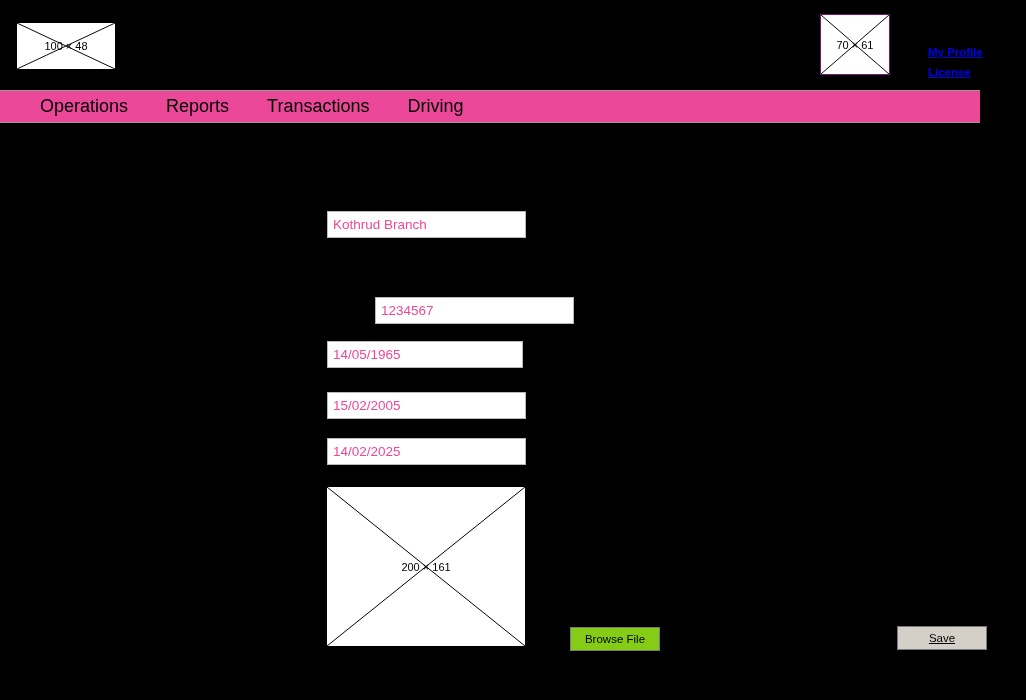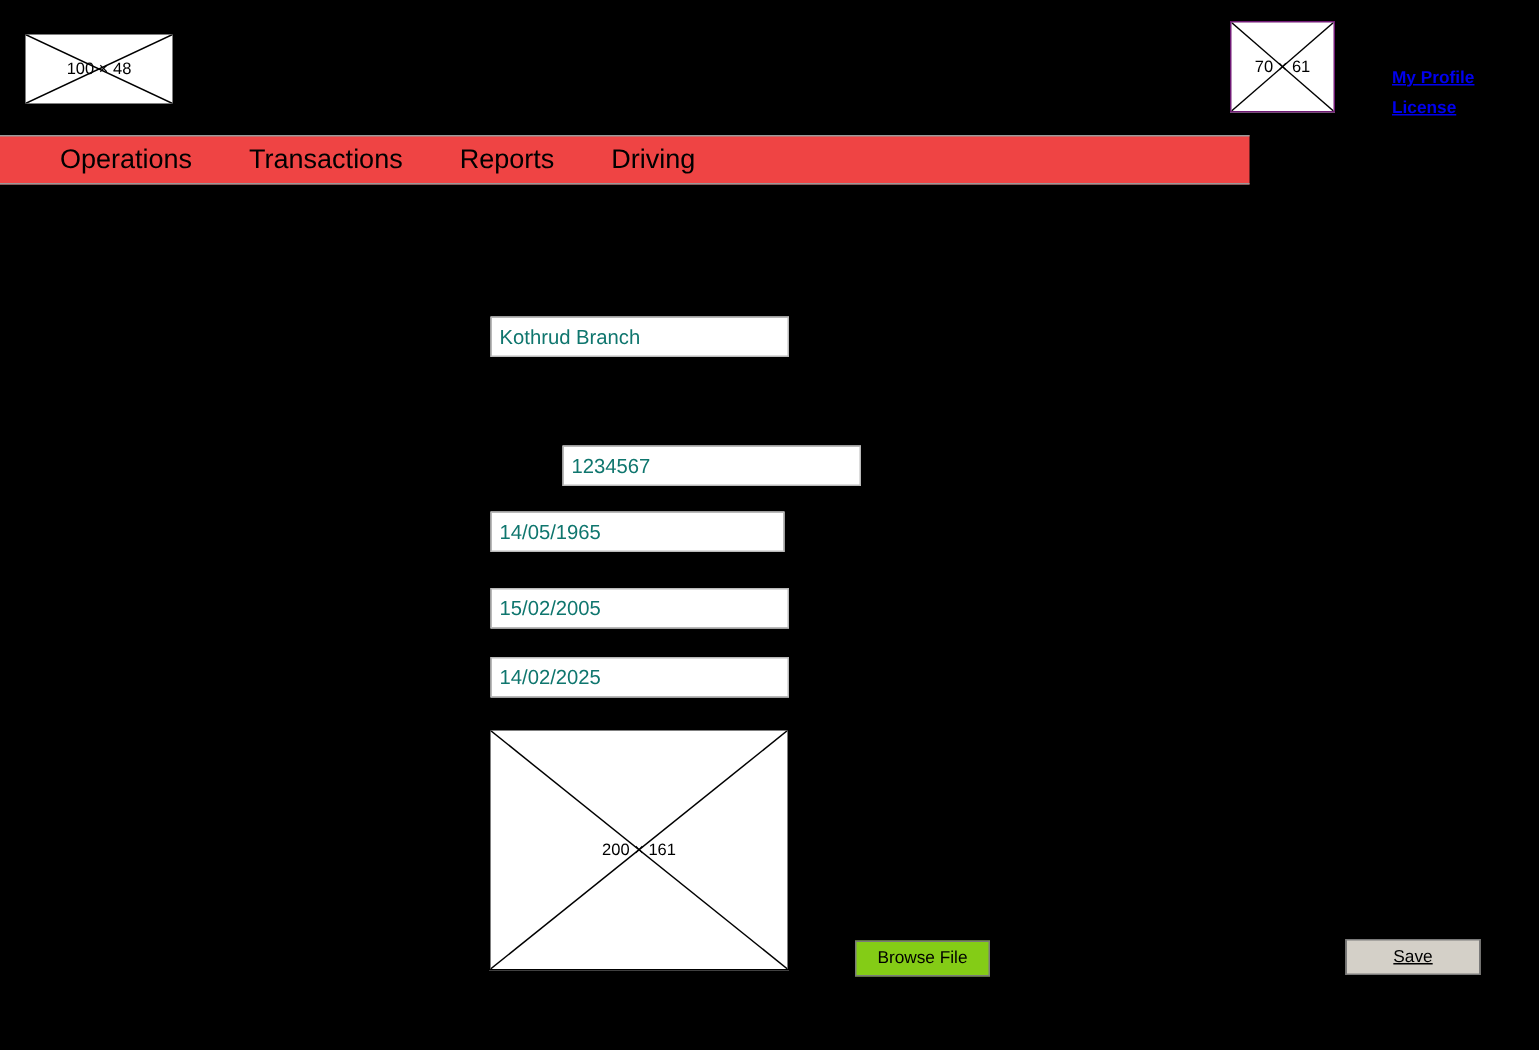--- a/index.html
+++ b/index.html
@@ -75,23 +75,23 @@
     text-decoration: underline;
     line-height: 20px;
     font-family: "Liberation Sans", sans-serif;
   }
 
   
   .navbar {
     position: absolute;
     left: 0;
     top: 90px;
-    width: 833px;
+    width: 980px;
     height: 33px;
-    background: #ef4444;
+    background: #ec4899;
     border-top: 1px solid #9a9a9a;
     border-bottom: 1px solid #9a9a9a;
     box-sizing: border-box;
     display: flex;
     align-items: center;
   }
   .nav-item {
     font-size: 18px;
     color: #000000;
     padding: 0 19px;
@@ -116,21 +116,21 @@
 
   .field {
     position: absolute;
     left: 327px;
     width: 199px;
     height: 27px;
     background: #ffffff;
     border: 1px solid #b9b9b9;
     box-sizing: border-box;
     font-size: 13.5px;
-    color: #0f766e;
+    color: #ec4899;
     padding: 0 5px;
     line-height: 25px;
     font-family: "Liberation Sans", sans-serif;
     outline: none;
     border-radius: 0;
   }
   .field.f1 { top: 87px; }
   .field.f2 { top: 129px; }
   .field.f3 { top: 173px; margin-left: 48px; }
   .field.f4 { top: 217px; width: 196px; }
@@ -204,22 +204,22 @@
   </div>
 
   <div class="header-links">
     <a href="#">My Profile</a>
     <a href="#">License</a>
   </div>
 </div>
 
 <div class="navbar">
   <div class="nav-item">Operations</div>
+  <div class="nav-item">Reports</div>
   <div class="nav-item">Transactions</div>
-  <div class="nav-item">Reports</div>
   <div class="nav-item">Driving</div>
 </div>
 
 <div class="content">
 
   <input class="field f1" type="text" placeholder="" value="Kothrud Branch" style="">
 
 
   <input class="field f3" type="text" placeholder="" value="1234567" style="">
 

